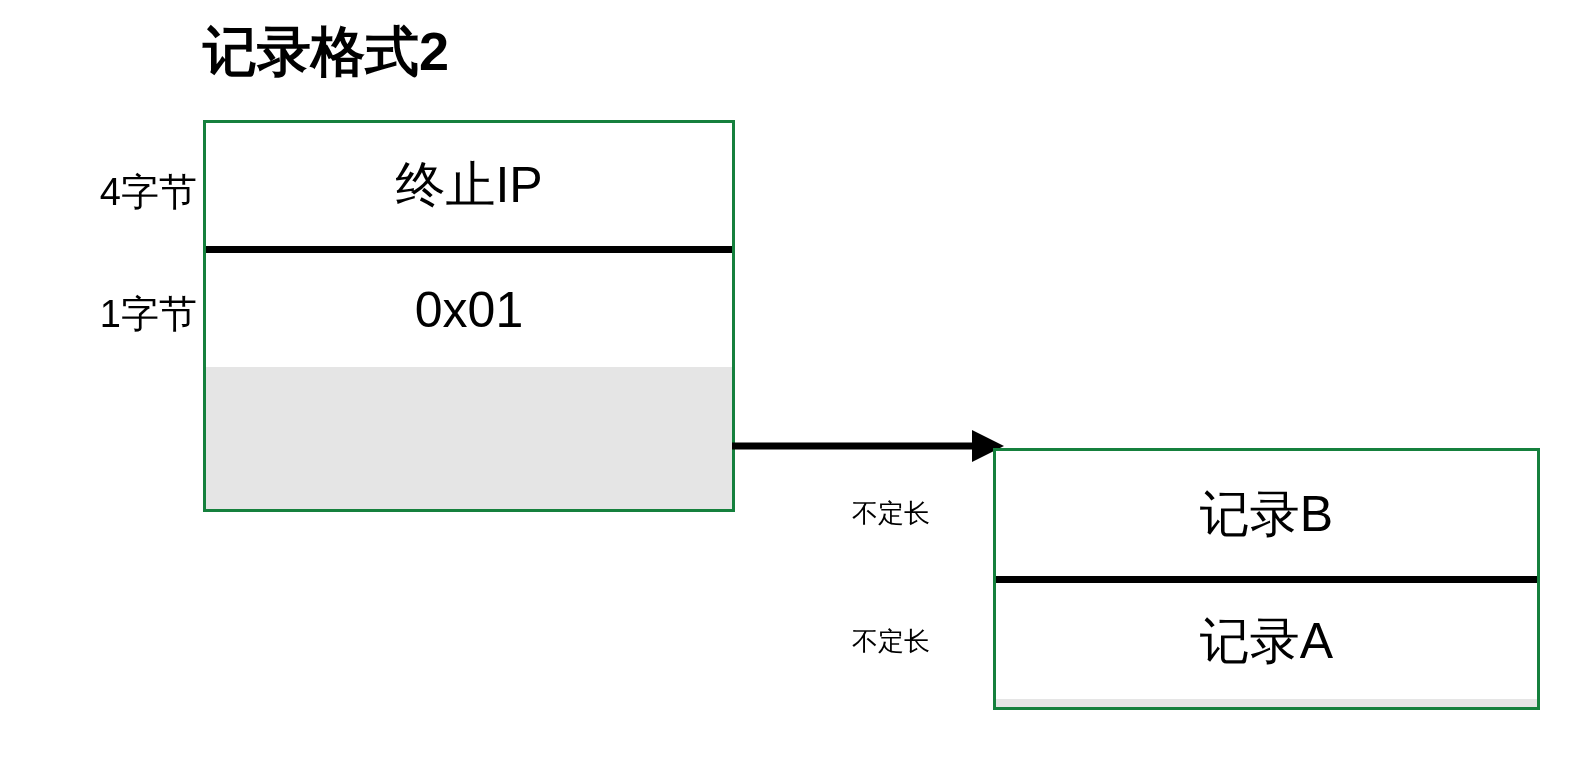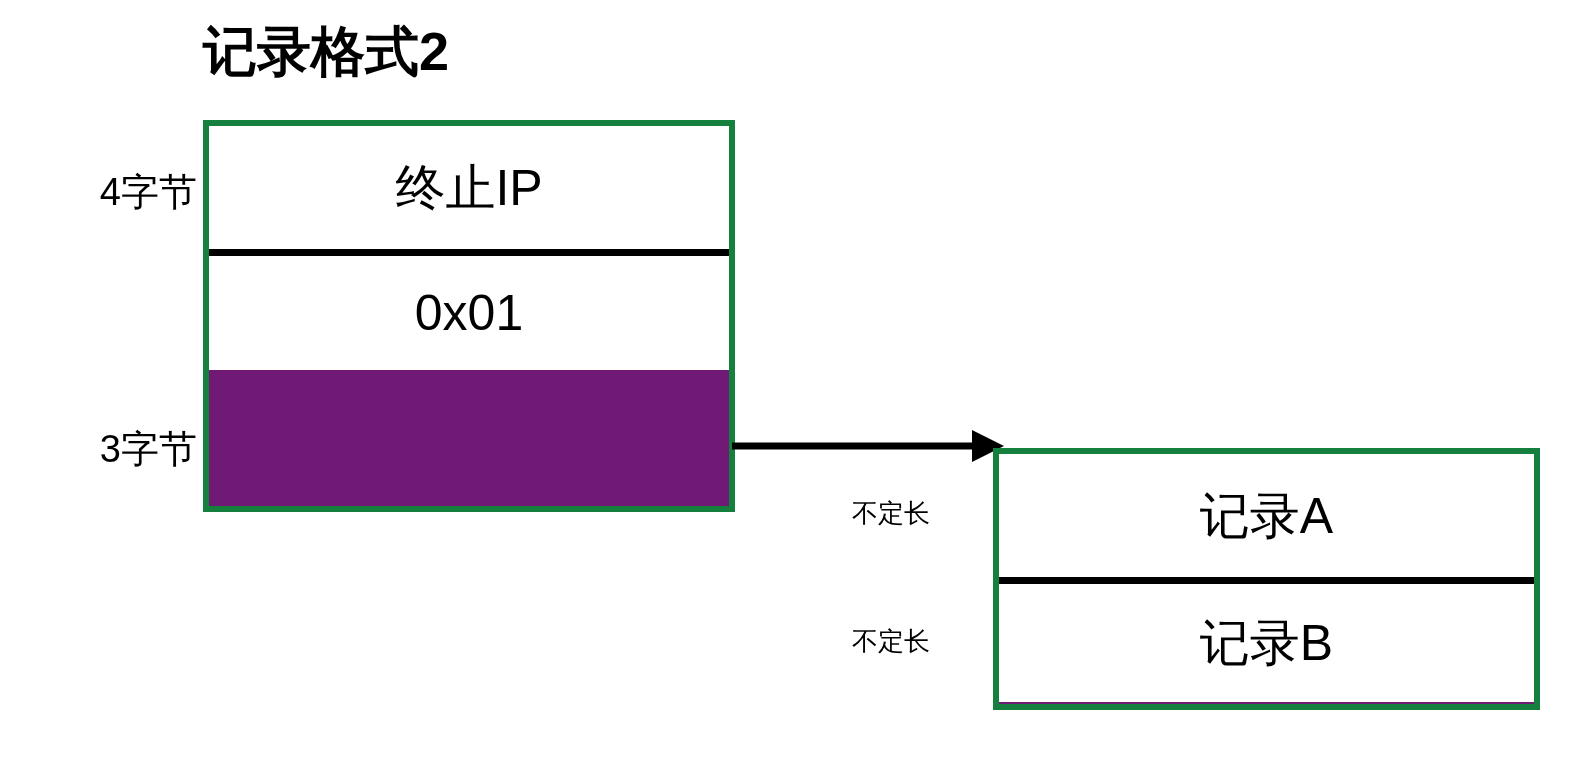--- a/index.html
+++ b/index.html
@@ -27,22 +27,22 @@
     font-weight: bold;
     line-height: 1.0;
     letter-spacing: 0px;
     white-space: nowrap;
   }
 
   
   .struct-table {
     position: absolute;
     box-sizing: border-box;
-    border: 6px solid #15803d;
-    background: #701a75;
+    border: 3px solid #15803d;
+    background: #e5e5e5;
   }
   .struct-row {
     box-sizing: border-box;
     display: flex;
     align-items: center;
     justify-content: center;
     background: #ffffff;
   }
   .struct-row + .struct-row {
     border-top: 7px solid #000000;
@@ -117,41 +117,41 @@
   }
 </style>
 </head>
 <body>
 
 <div id="canvas">
 
   <div class="diagram-title">记录格式2</div>
 
   <div class="size-label size-label-left" id="size-label-0">4字节</div>
-  <div class="size-label size-label-left" id="size-label-2">3字节</div>
+  <div class="size-label size-label-left" id="size-label-1">1字节</div>
 
   <div class="struct-table" id="left-table">
     <div class="struct-row" id="left-row-0">
       <span class="cell-text">终止IP</span>
     </div>
     <div class="struct-row" id="left-row-1">
       <span class="cell-text">0x01</span>
     </div>
   </div>
 
   <svg id="connector-arrow" viewBox="0 0 280 48">
     <line x1="6" y1="22" x2="248" y2="22" stroke="#000000" stroke-width="7"></line>
     <polygon points="246,6 278,22 246,38" fill="#000000"></polygon>
   </svg>
 
   <div class="vlen-label" id="vlen-label-0">不定长</div>
   <div class="vlen-label" id="vlen-label-1">不定长</div>
 
   <div class="struct-table" id="right-table">
+    <div class="struct-row" id="right-row-1">
+      <span class="cell-text">记录B</span>
+    </div>
     <div class="struct-row" id="right-row-0">
       <span class="cell-text">记录A</span>
-    </div>
-    <div class="struct-row" id="right-row-1">
-      <span class="cell-text">记录B</span>
     </div>
   </div>
 
 </div>
 
 </body></html>

